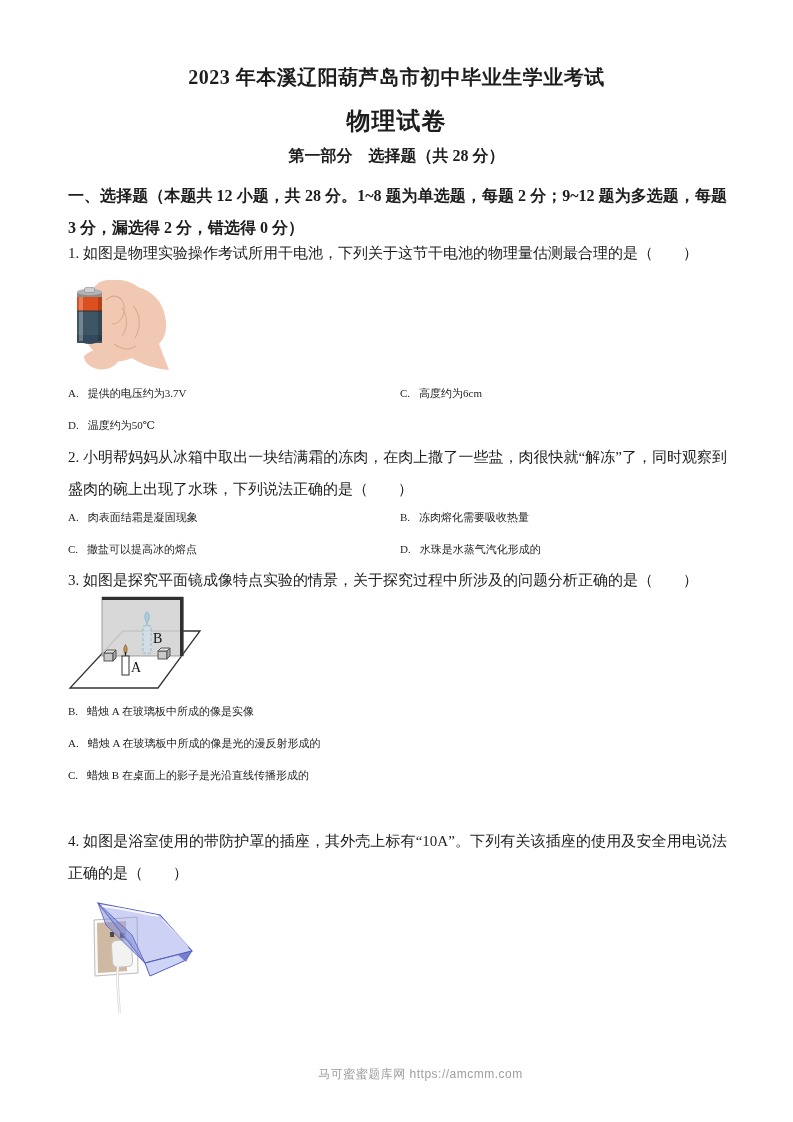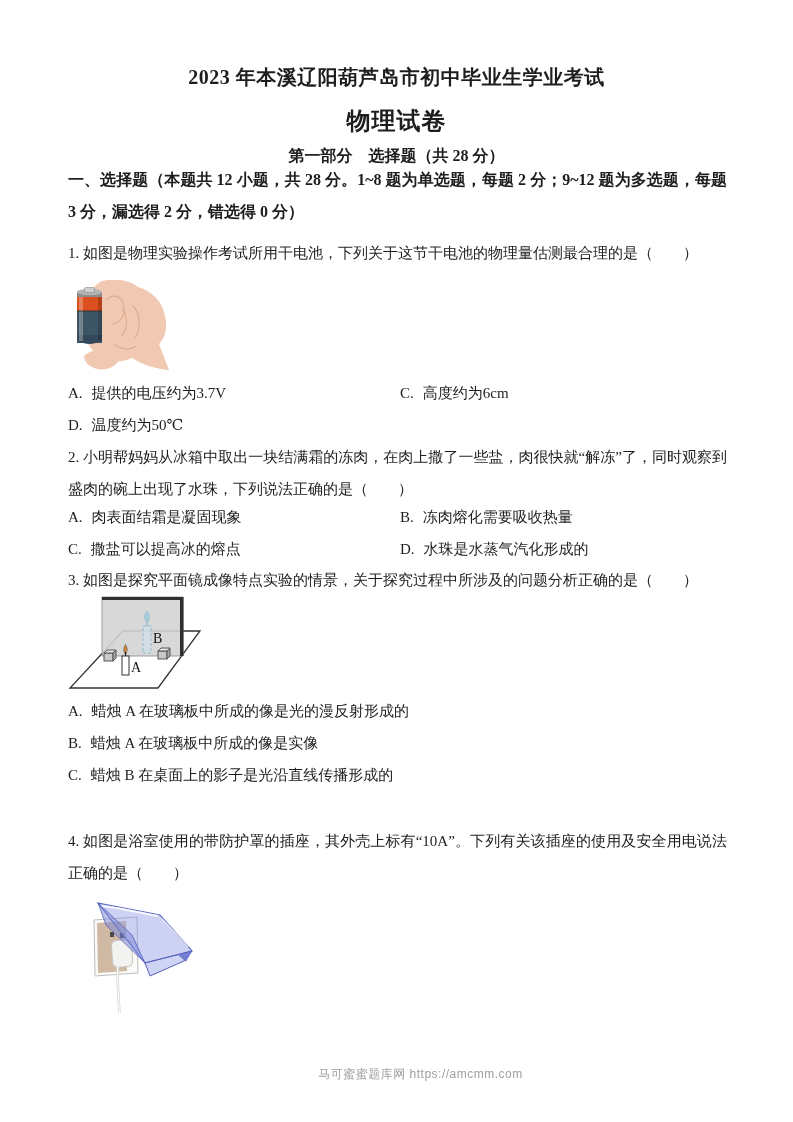--- a/index.html
+++ b/index.html
@@ -7,28 +7,28 @@
     position:relative; width:793px; height:1122px; background:#ffffff;
     font-family:"Liberation Serif","DejaVu Serif",serif;
     color:#1d1d1d; overflow:hidden; margin:0 auto;
   }
   .abs { position:absolute; }
   .full { left:0; right:0; }
   .title    { top:64px;  font-size:20px; font-weight:bold; text-align:center; letter-spacing:.5px; }
   .subtitle { top:105px; font-size:24px; font-weight:bold; text-align:center; letter-spacing:1px; }
   .section  { top:146px; font-size:16px; font-weight:bold; text-align:center; }
   .col { left:68px; width:659px; }
-  .instructions { top:164px; font-size:16px; font-weight:bold; line-height:32px; text-align:justify; }
+  .instructions { top:180px; font-size:16px; font-weight:bold; line-height:32px; text-align:justify; }
   .qtext { font-size:15px; line-height:32px; text-align:justify; }
   #q1-text { top:237px; }
   #q2-text { top:441px; }
   #q3-text { top:564px; }
   #q4-text { top:825px; }
   .opts-2col { display:grid; grid-template-columns:332px 1fr; }
-  .opt { font-size:15px; line-height:32px; white-space:nowrap; }
+  .opt { font-size:11px; line-height:32px; white-space:nowrap; }
   .opt .lbl { margin-right:9px; }
   #q1-options { top:377px; }
   #q2-options { top:501px; }
   #q3-options { top:695px; }
   .fig { position:absolute; }
   #fig-battery { left:70px;  top:280px; }
   #fig-mirror  { left:68px;  top:589px; }
   #fig-socket  { left:80px;  top:885px; }
   .footer {
     top:1066px; text-align:center; font-size:12px; color:#9e9e9e;
@@ -116,22 +116,22 @@
 
     <g>
       <path d="M57.5,66 C55,61.5 55.5,58.5 57.5,55.5 C59.5,58.5 60,61.5 57.5,66 Z" fill="#cf8a3a" stroke="#555555" stroke-width="0.6"></path>
       <line x1="57.5" y1="63" x2="57.5" y2="67" stroke="#222222" stroke-width="1"></line>
       <rect x="54" y="67" width="7" height="19" fill="#ffffff" stroke="#333333" stroke-width="1"></rect>
     </g>
     <text x="63" y="83" font-size="14" fill="#111111">A</text>
   </svg>
 
   <div class="abs col" id="q3-options">
+    <div class="opt"><span class="lbl">B.</span><span>蜡烛 A 在玻璃板中所成的像是实像</span></div>
     <div class="opt"><span class="lbl">A.</span><span>蜡烛 A 在玻璃板中所成的像是光的漫反射形成的</span></div>
-    <div class="opt"><span class="lbl">B.</span><span>蜡烛 A 在玻璃板中所成的像是实像</span></div>
     <div class="opt"><span class="lbl">C.</span><span>蜡烛 B 在桌面上的影子是光沿直线传播形成的</span></div>
   </div>
 
   <div class="abs col qtext" id="q4-text">4. 如图是浴室使用的带防护罩的插座，其外壳上标有“10A”。下列有关该插座的使用及安全用电说法正确的是（　　）</div>
 
   <svg class="fig" id="fig-socket" width="120" height="130" viewBox="0 0 120 130">
 
     <polygon points="14,35 57,32 58,88 15,91" fill="#fbfaf8" stroke="#bdbdbd" stroke-width="1"></polygon>
     <polygon points="17,38 46,36 47,86 18,88" fill="#cfb9a2"></polygon>
 

